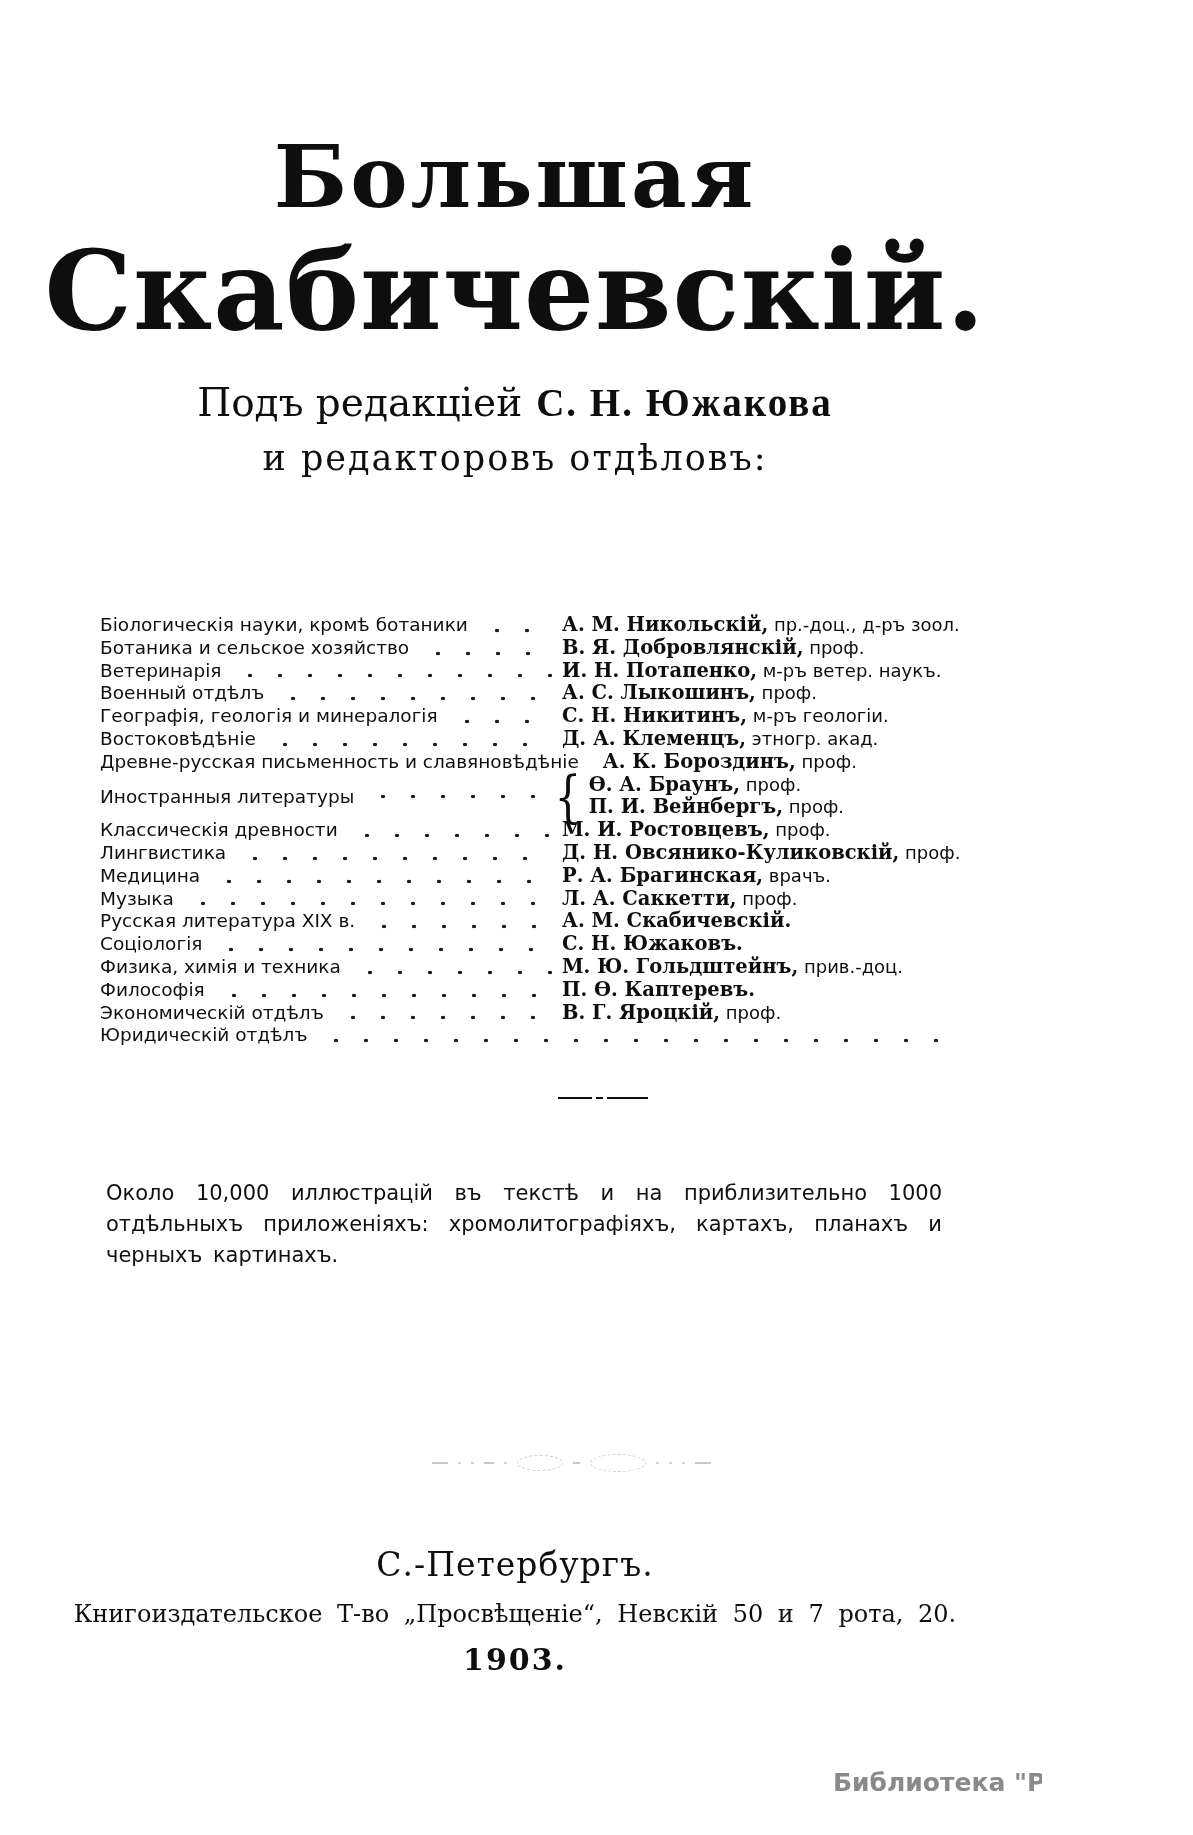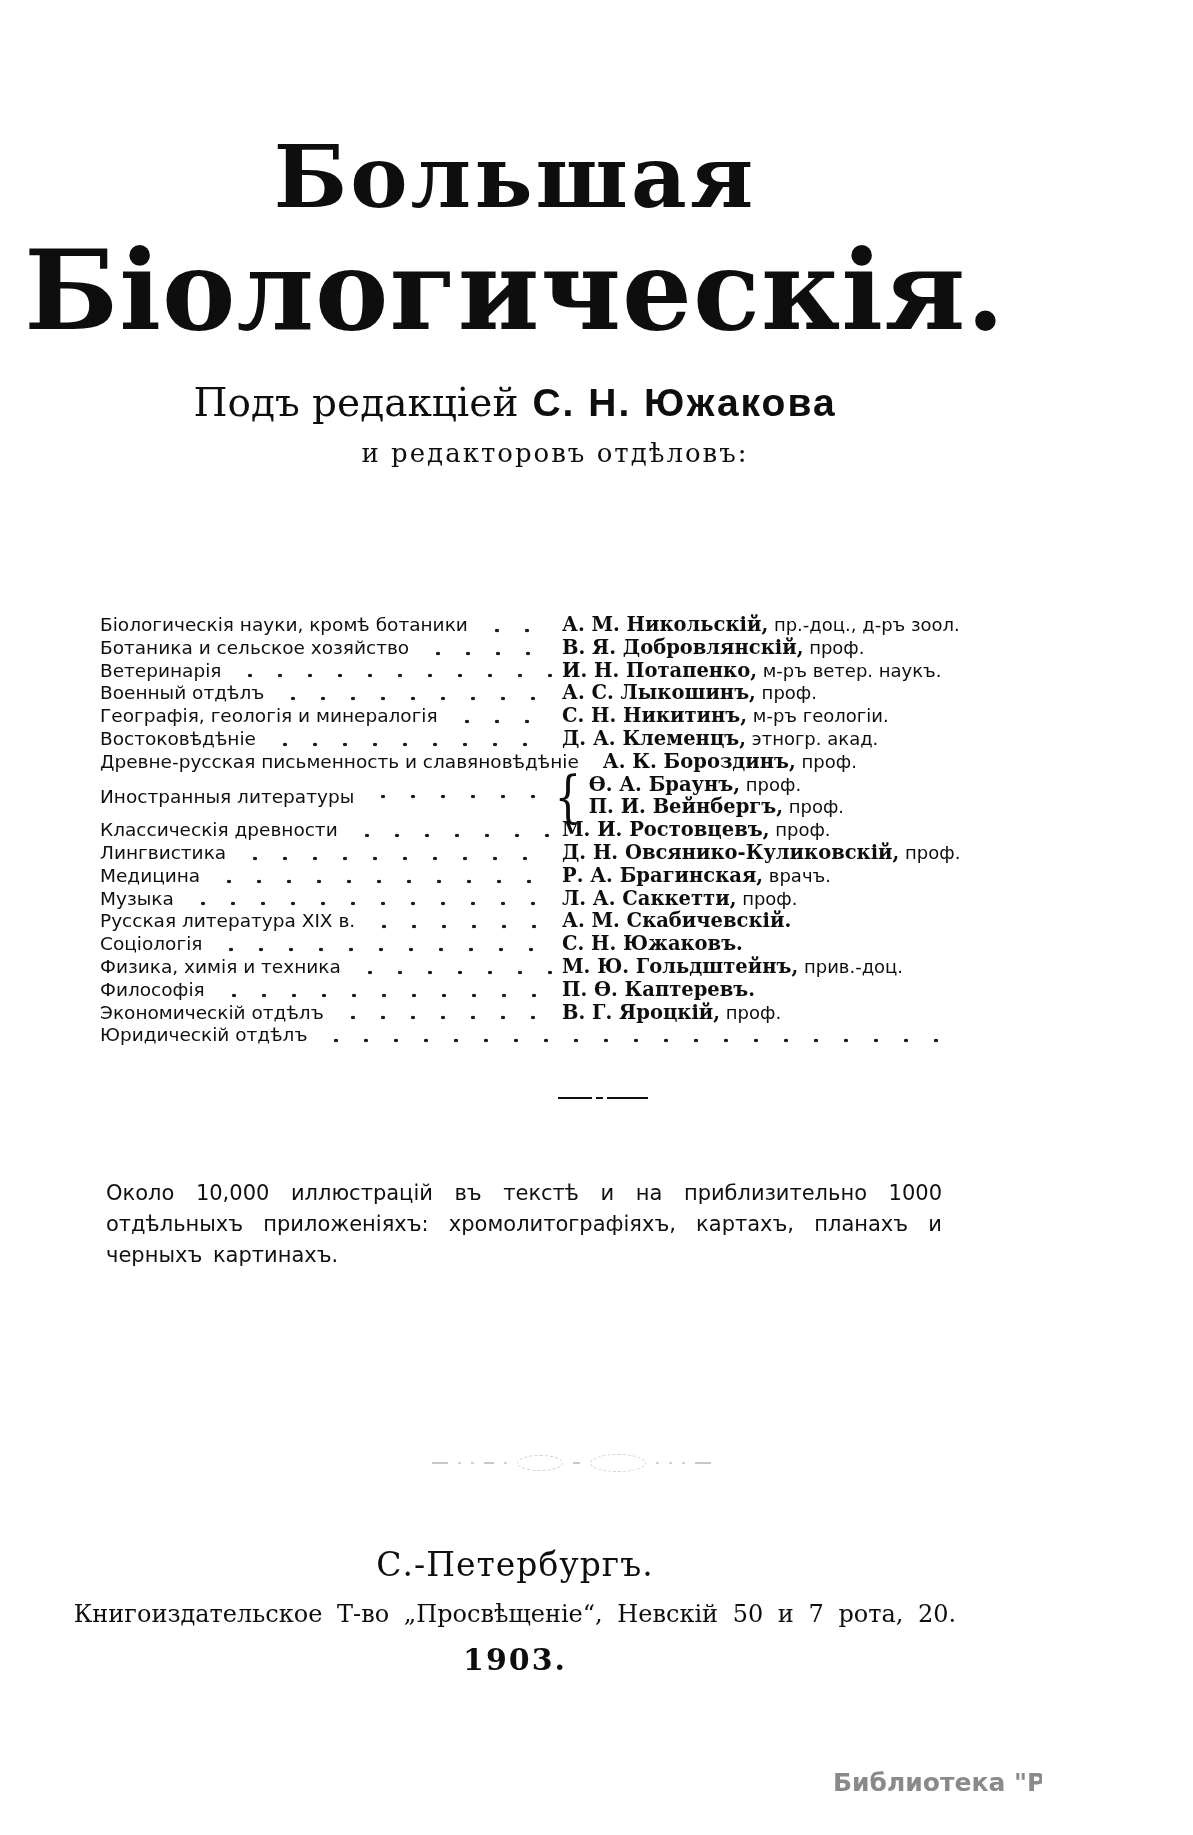--- a/index.html
+++ b/index.html
@@ -6,22 +6,22 @@
   #page {
     position:relative; width:1042px; height:1835px; background:#ffffff;
     color:#0e0e0e; font-family:"DejaVu Serif", serif; overflow:hidden;
   }
   .center-col { position:absolute; left:0; width:1030px; text-align:center; }
 
   .title-line1 { top:134px; font-weight:700; font-size:86px; line-height:1; letter-spacing:3px; }
   .title-line2 { top:236px; font-weight:700; font-size:110px; line-height:1; letter-spacing:1px; }
 
   .subtitle { top:382px; font-size:39px; line-height:1.1; white-space:nowrap; }
-  .subtitle .chief { font-family:Liberation Sans, sans-serif; font-weight:700; letter-spacing:2px; margin-left:14px; }
-  .editors-heading { top:438px; font-size:26px; letter-spacing:2px;margin-left:40px; }
+  .subtitle .chief { font-family:Liberation Serif, serif; font-weight:700; letter-spacing:2px; margin-left:14px; }
+  .editors-heading { top:438px; font-size:35px; letter-spacing:2px; }
 
   
   .ed-table { position:absolute; top:574px; left:100px; width:858px;margin-top:40px; }
   .ed-row { display:flex; align-items:baseline; height:22.8px; white-space:nowrap; }
   .ed-row.multi { height:45.6px; align-items:center; }
   .ed-subject { font-family:"DejaVu Sans", sans-serif; font-size:18.5px; color:#101010; }
   .leaders {
     flex:1 1 auto; height:5px; align-self:flex-end; margin:0 10px 4px 14px;
     background:radial-gradient(circle, #1c1c1c 1.7px, transparent 2.1px) repeat-x;
     background-size:30px 5px;
@@ -66,21 +66,21 @@
     font-family:"DejaVu Sans", sans-serif; font-weight:700; font-size:25px; color:#8a8a8a;
     white-space:nowrap;
   }
 </style>
 </head>
 <body>
 
 <div id="page">
 
   <div class="center-col title-line1">Большая</div>
-  <div class="center-col title-line2">Біологическія.</div>
+  <div class="center-col title-line2">Скабичевскій.</div>
 
   <div class="center-col subtitle">
     <span>Подъ редакціей</span><span class="chief">С. Н. Южакова</span>
   </div>
 
   <div class="center-col editors-heading">и редакторовъ отдѣловъ:</div>
 
   <div class="ed-table">
     <div class="ed-row">
       <span class="ed-subject">Біологическія науки, кромѣ ботаники</span>

